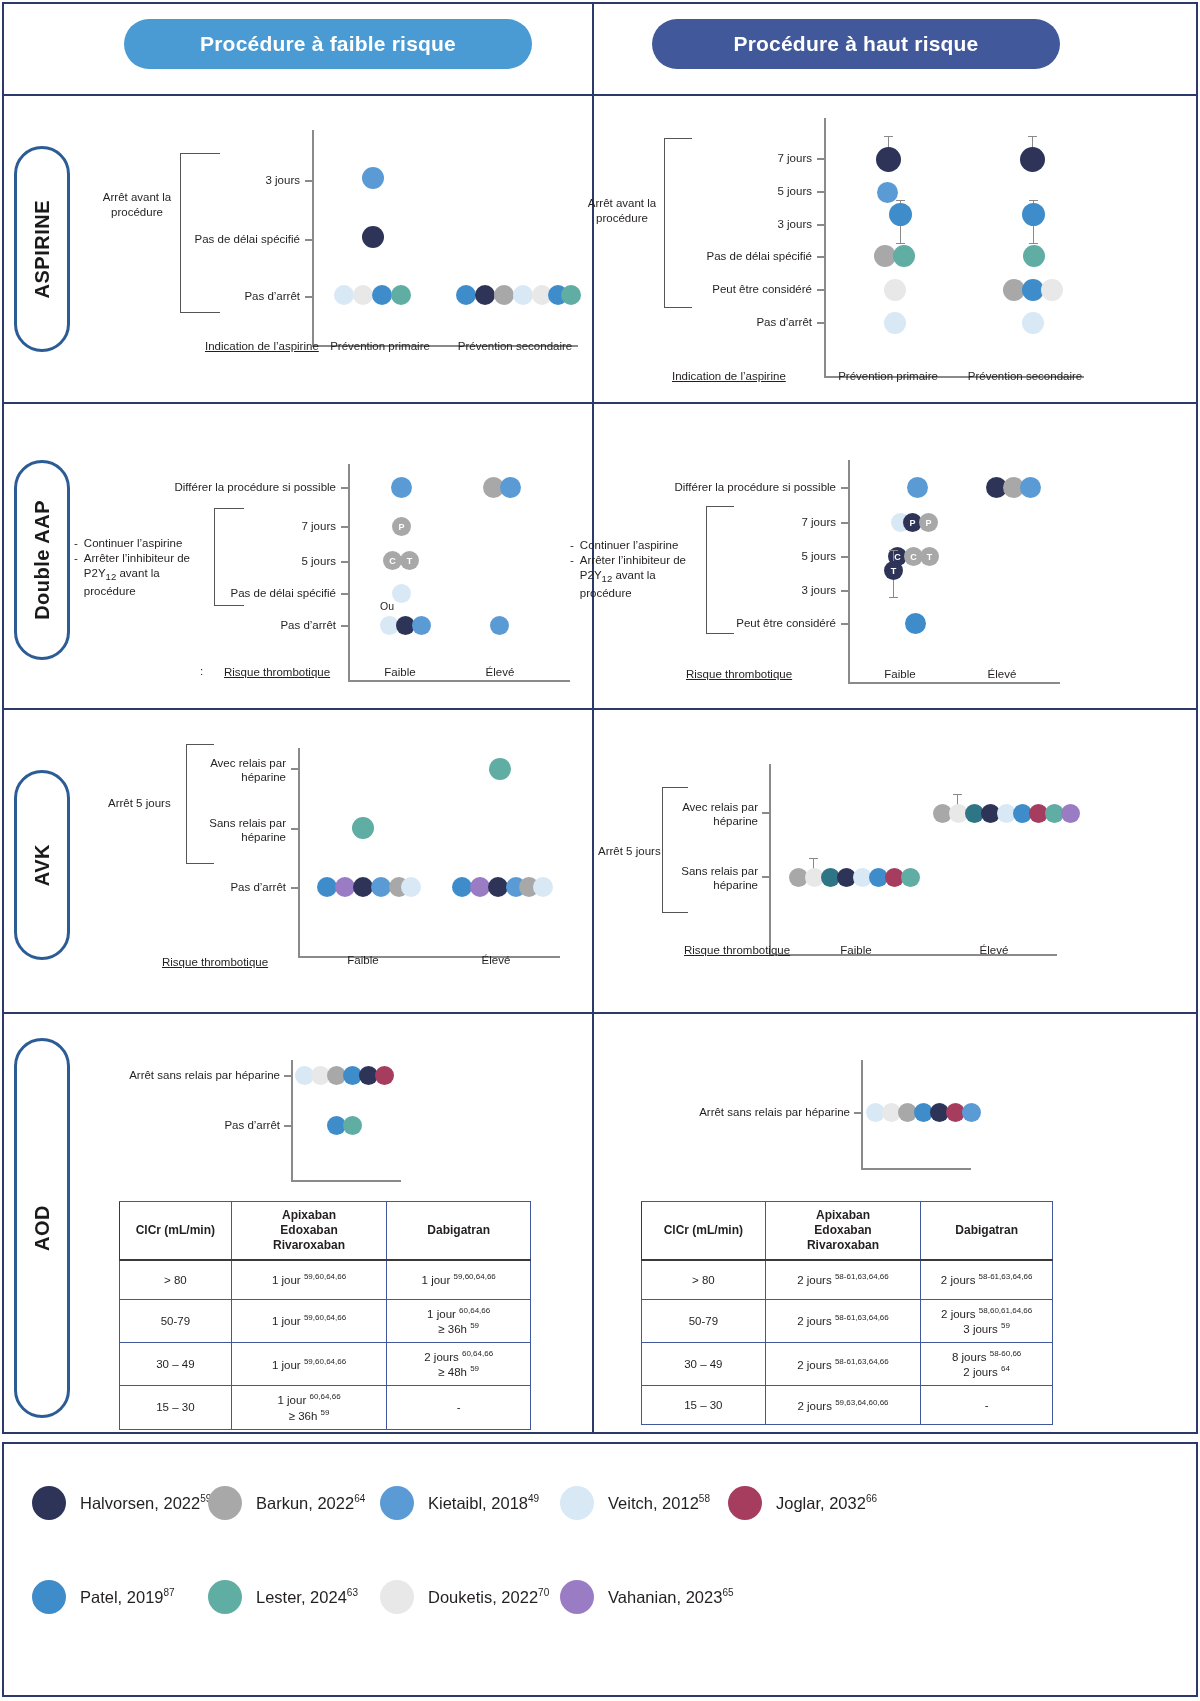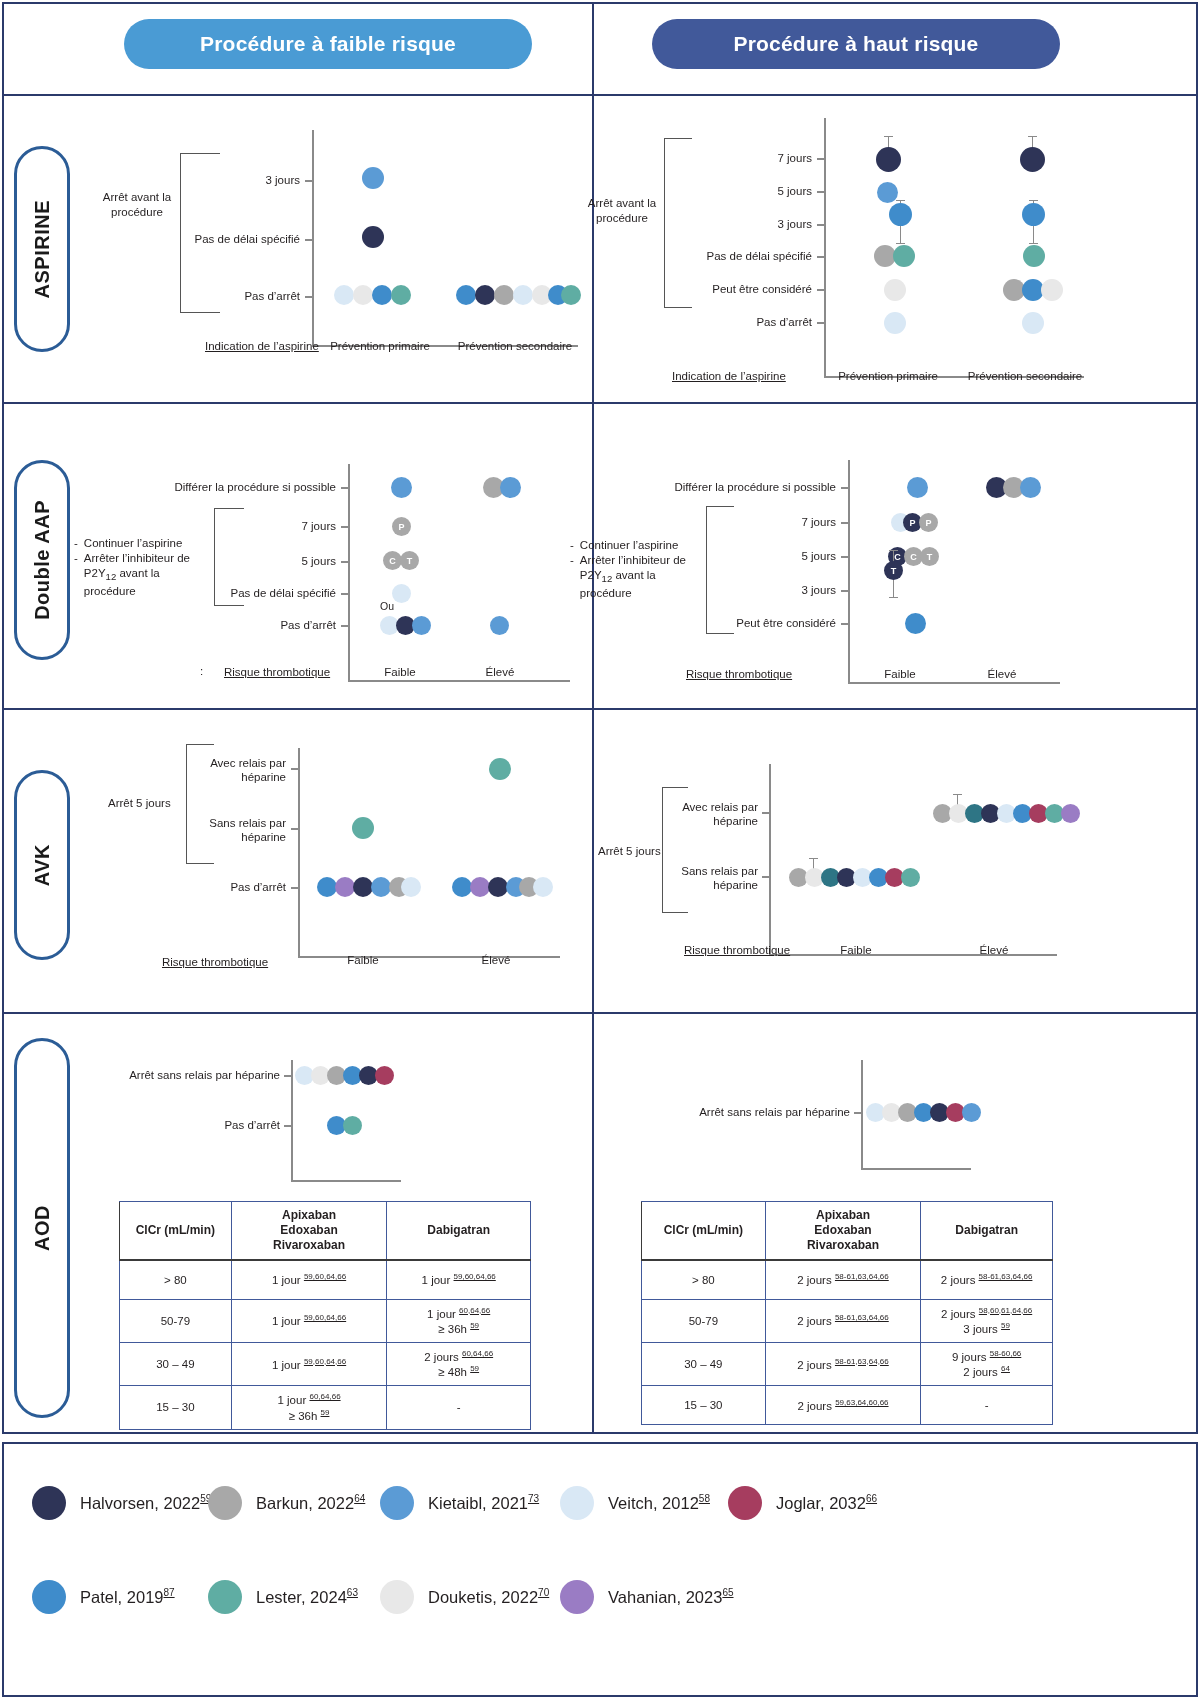--- a/index.html
+++ b/index.html
@@ -70,21 +70,21 @@
     position:absolute; border-collapse:collapse;
     font-size:11.5px; background:#fff;
   }
   table.aod th, table.aod td {
     border:1px solid #41599a;
     text-align:center; vertical-align:middle;
     padding:6px 4px; color:#231f20; line-height:1.25;
   }
   table.aod th { font-weight:bold; font-size:12px; border-bottom:2px solid #3a3a3a; }
   table.aod th:first-child { border-left:1.5px solid #3a3a3a; }
-  sup { font-size:8px; font-weight:normal;text-decoration:underline; }
+  sup { font-size:8px; font-weight:normal; }
 
   
   .legend {
     position:absolute; left:2px; top:1442px; width:1196px; height:255px;
     border:2px solid #2b3a6b;
   }
   .lg-item { position:absolute; display:flex; align-items:center; }
   .lg-dot  { width:34px; height:34px; border-radius:50%; flex:0 0 auto; }
   .lg-txt  { margin-left:14px; font-size:16.5px; white-space:nowrap; color:#231f20; }
   .lg-txt sup { font-size:10px; }
@@ -507,21 +507,21 @@
         <td><span>2 jours</span> <sup>58-61,63,64,66</sup></td>
         <td>
           <span>2 jours</span> <sup>58,60,61,64,66</sup><br>
           <span>3 jours</span> <sup>59</sup>
         </td>
       </tr>
       <tr style="height:39px;">
         <td>30 – 49</td>
         <td><span>2 jours</span> <sup>58-61,63,64,66</sup></td>
         <td>
-          <span>9 jours</span> <sup>58-60,66</sup><br>
+          <span>8 jours</span> <sup>58-60,66</sup><br>
           <span>2 jours</span> <sup>64</sup>
         </td>
       </tr>
       <tr style="height:39px;">
         <td>15 – 30</td>
         <td><span>2 jours</span> <sup>59,63,64,60,66</sup></td>
         <td>-</td>
       </tr>
     </tbody>
   </table>
@@ -531,21 +531,21 @@
     <div class="lg-item" style="left:28px; top:42px;">
       <span class="lg-dot" style="background:#2e3457;"></span>
       <span class="lg-txt"><span>Halvorsen, 2022</span><sup>59</sup></span>
     </div>
     <div class="lg-item" style="left:204px; top:42px;">
       <span class="lg-dot" style="background:#a8a8a8;"></span>
       <span class="lg-txt"><span>Barkun, 2022</span><sup>64</sup></span>
     </div>
     <div class="lg-item" style="left:376px; top:42px;">
       <span class="lg-dot" style="background:#5b9bd5;"></span>
-      <span class="lg-txt"><span>Kietaibl, 2021</span><sup>73</sup></span>
+      <span class="lg-txt"><span>Kietaibl, 2018</span><sup>49</sup></span>
     </div>
     <div class="lg-item" style="left:556px; top:42px;">
       <span class="lg-dot" style="background:#d9e8f5;"></span>
       <span class="lg-txt"><span>Veitch, 2012</span><sup>58</sup></span>
     </div>
     <div class="lg-item" style="left:724px; top:42px;">
       <span class="lg-dot" style="background:#a63d5f;"></span>
       <span class="lg-txt"><span>Joglar, 2032</span><sup>66</sup></span>
     </div>
 

